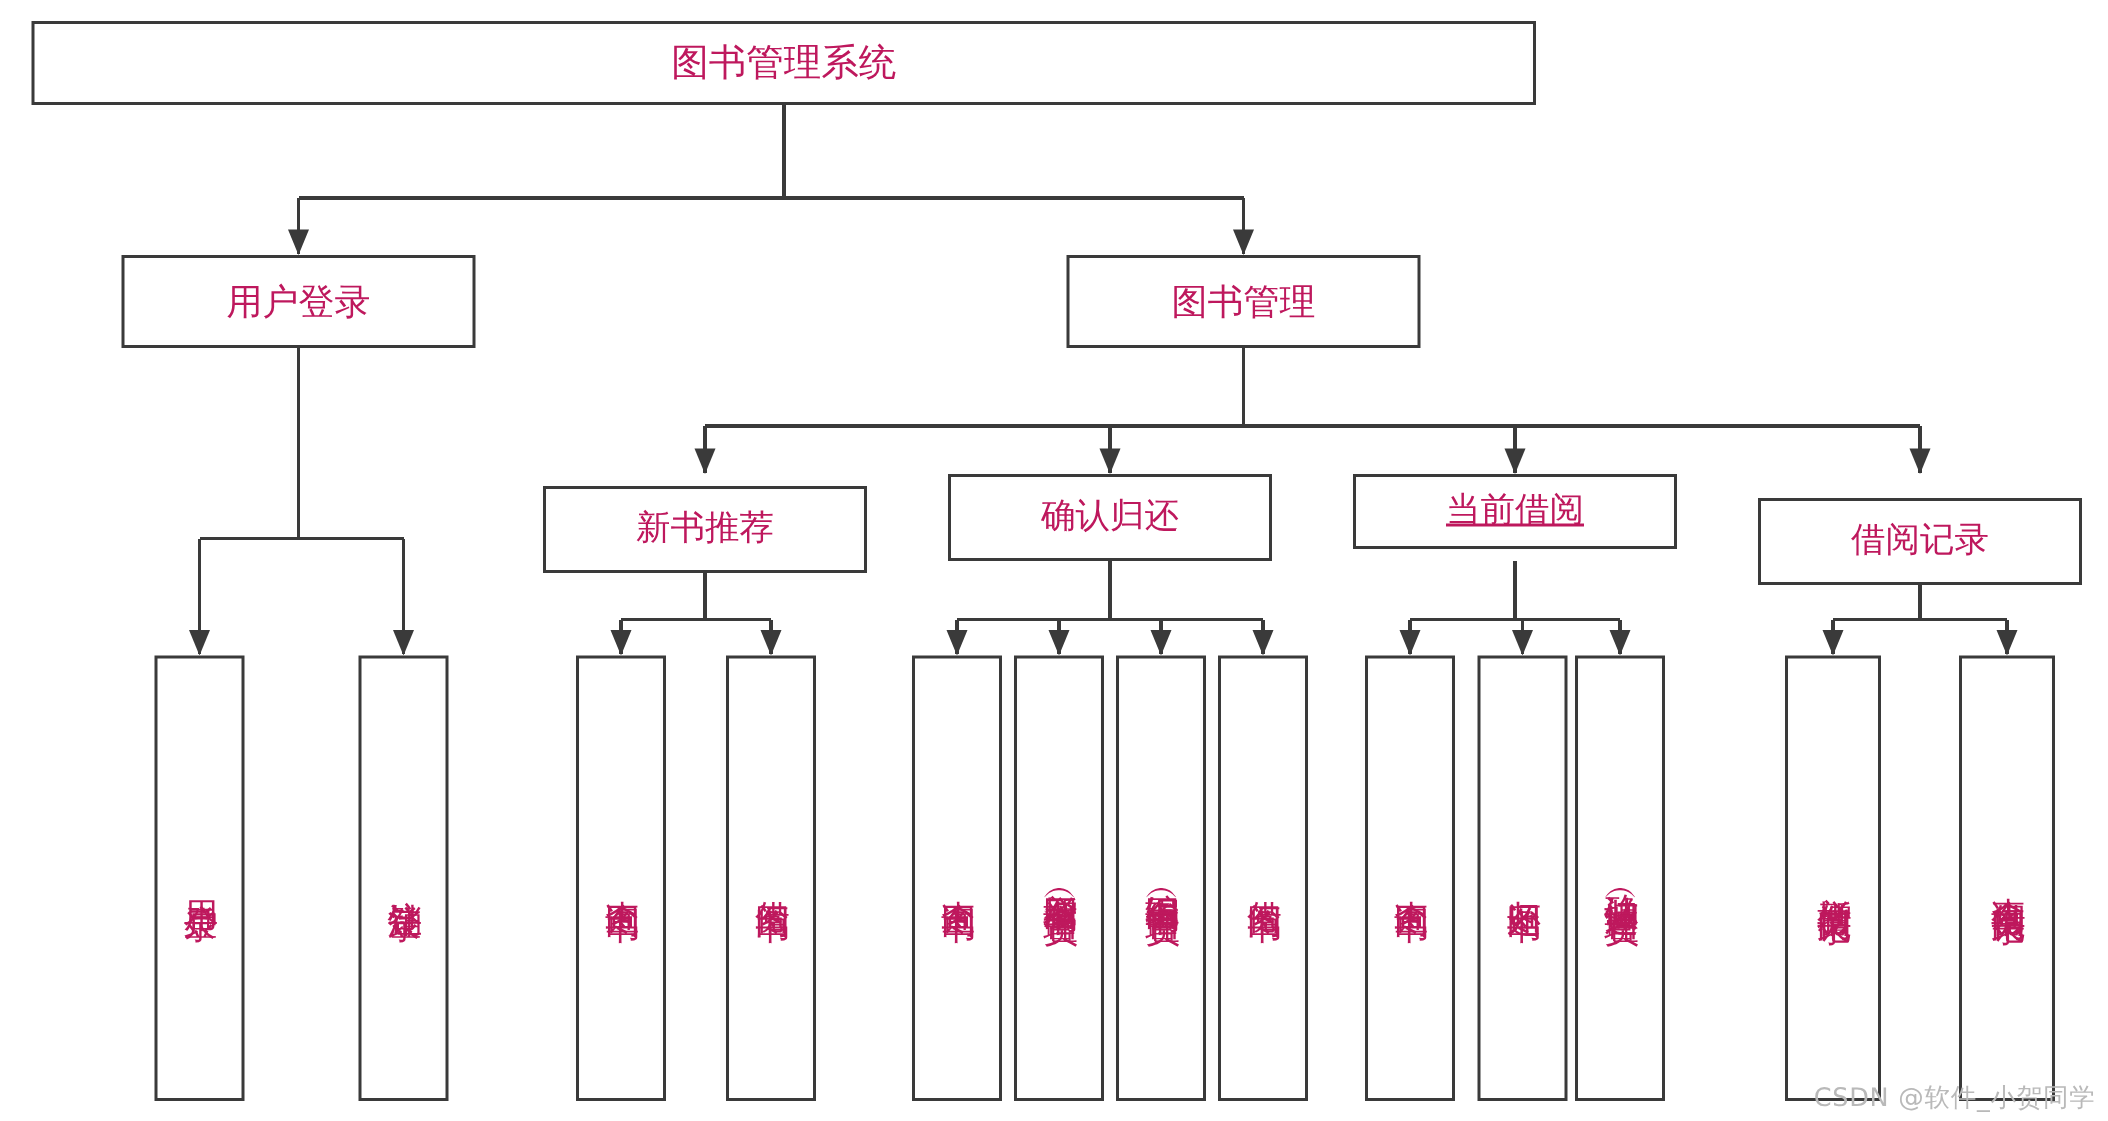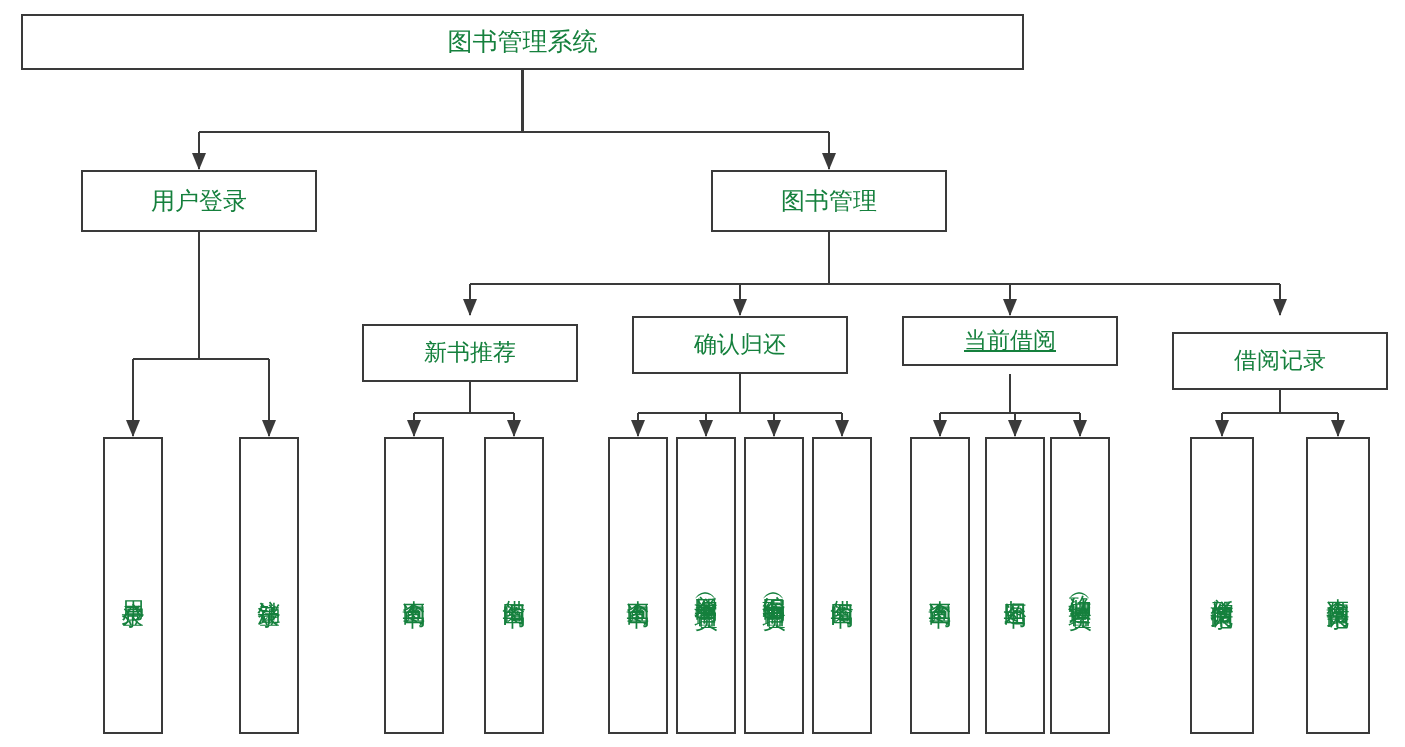--- a/index.html
+++ b/index.html
@@ -28,21 +28,21 @@
     height: 747px;
   }
   .node {
     position: absolute;
     box-sizing: border-box;
     border: 2.5px solid #3a3a3a;
     background: #ffffff;
     display: flex;
     align-items: center;
     justify-content: center;
-    color: #15803d;
+    color: #be185d;
     line-height: 1.18;
     text-align: center;
   }
   .node .label {
     display: block;
     white-space: pre-line;
   }
   .node.level-0 { font-size: 25px; }
   .node.level-1 { font-size: 24px; }
   .node.level-2 { font-size: 23px; }
@@ -187,13 +187,14 @@
       <div class="node level-3 leaf center" id="node-leaf-confirm-return" style="left: 1050px; top: 437px; width: 60px; height: 297px;">
         <span class="label">确认归还（管理员）</span>
       </div>
       <div class="node level-3 leaf center" id="node-leaf-add-record" style="left: 1190px; top: 437px; width: 64px; height: 297px;">
         <span class="label">新增借阅记录</span>
       </div>
       <div class="node level-3 leaf center" id="node-leaf-query-record" style="left: 1306px; top: 437px; width: 64px; height: 297px;">
         <span class="label">查询借阅记录</span>
       </div>
     </div>
+  <div id="watermark">CSDN @软件_小贺同学</div>
 </div>
 
 </body></html>

